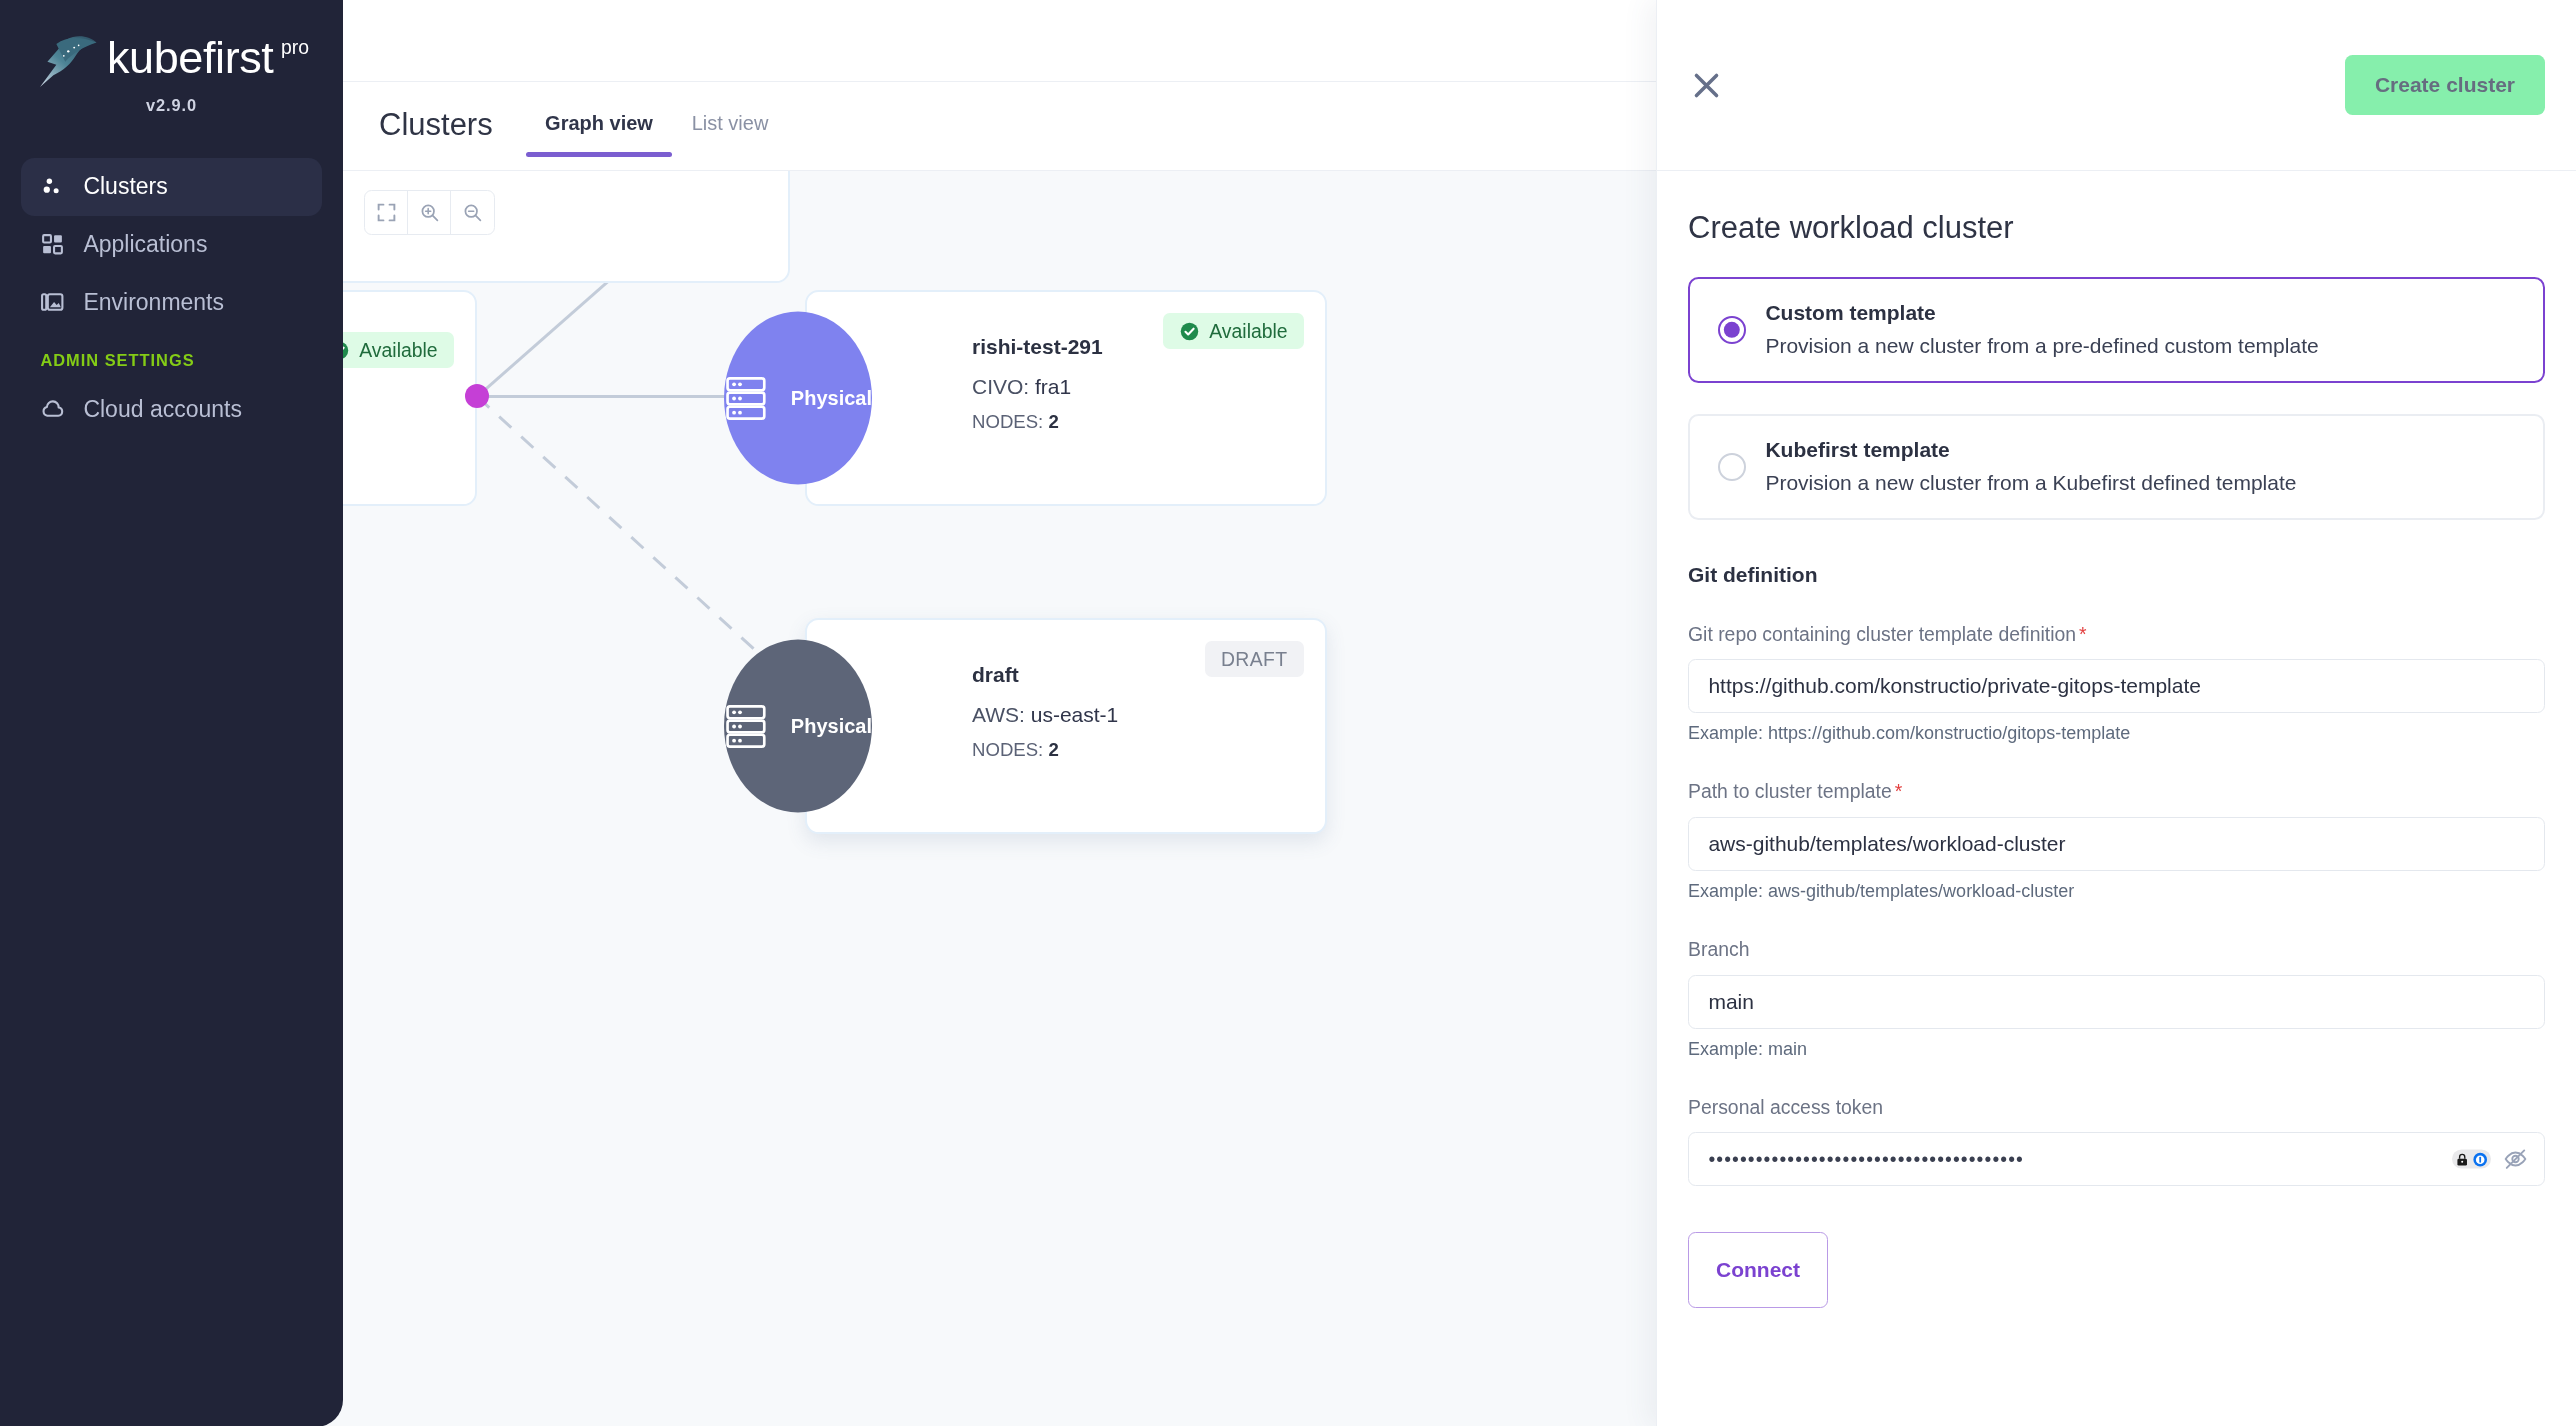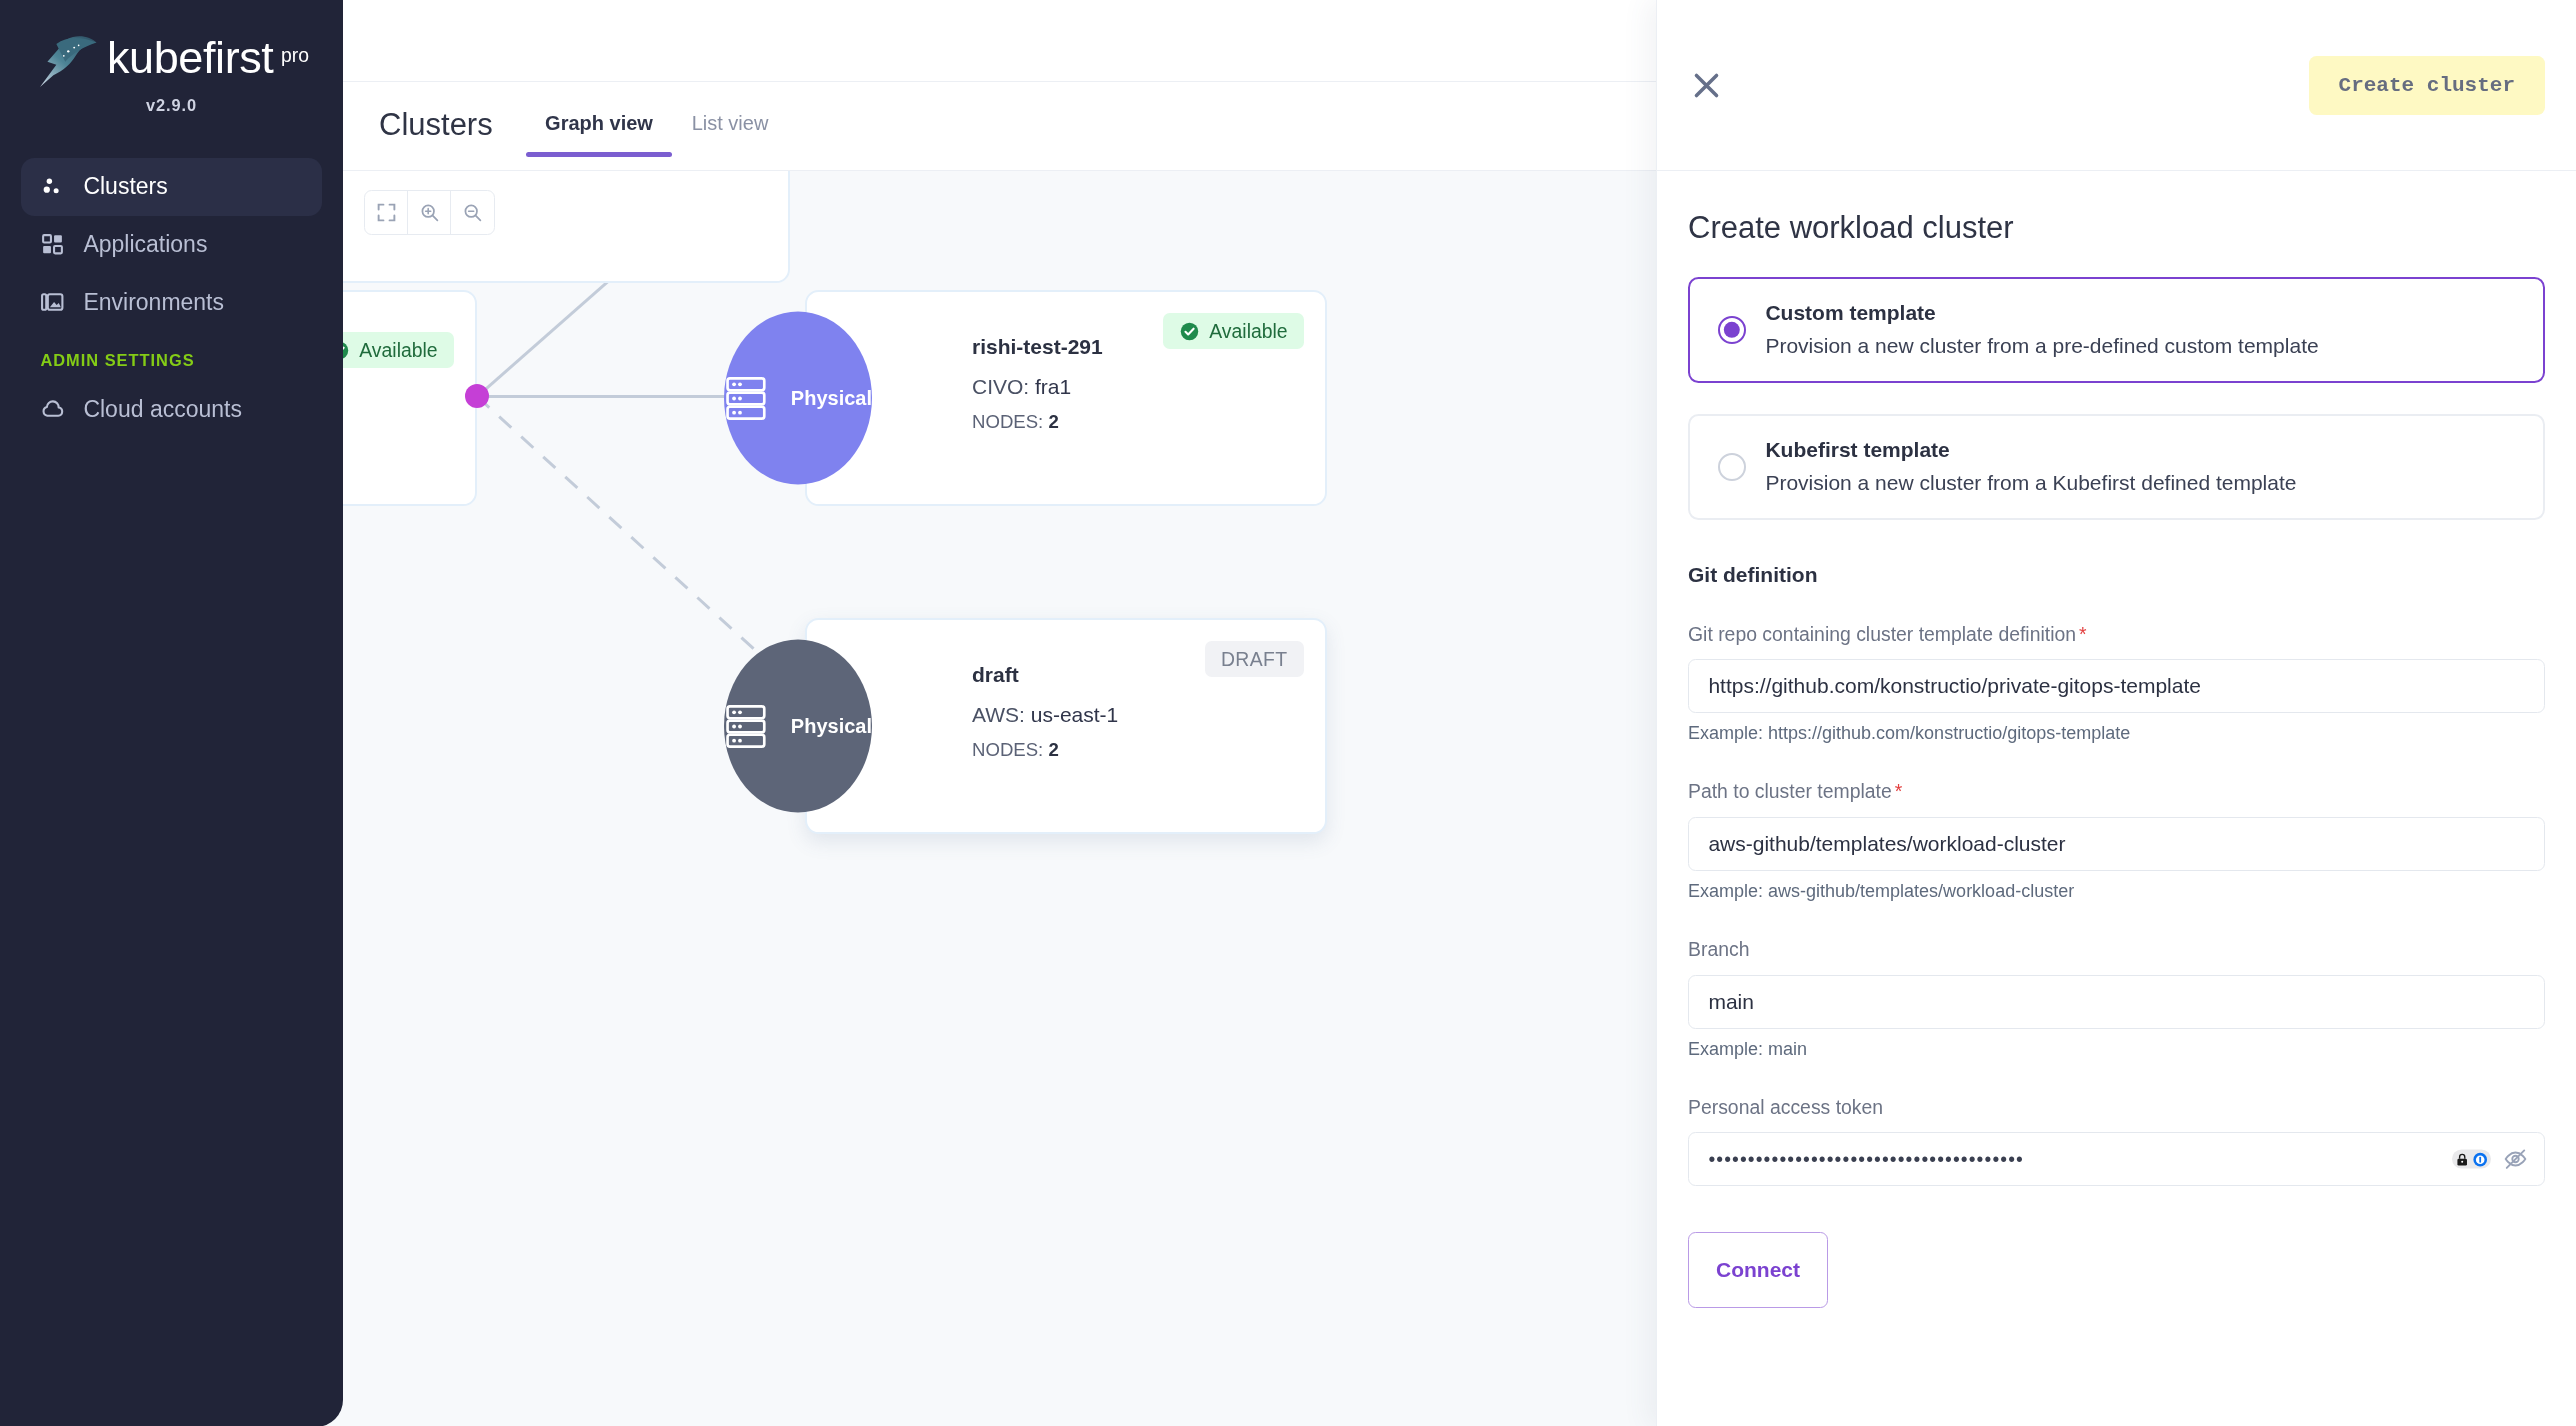--- a/index.html
+++ b/index.html
@@ -23,21 +23,21 @@
     display: flex; align-items: flex-start; justify-content: center;
     padding-top: 27px; gap: 6px;
   }
   .logo-mark { width: 67px; height: 58px; flex: 0 0 auto; margin-top: 4.5px; }
   .logo-text {
     color: #fff; font-size: 45px; font-weight: 400;
     letter-spacing: -0.4px; line-height: 1; margin-top: 7.5px;
   }
   .logo-pro {
     color: #fff; font-size: 19.4px; font-weight: 400;
-    line-height: 1; margin-top: 19px; margin-left: 1.5px;
+    line-height: 1; margin-top: 11px; margin-left: 1.5px;
   }
   .version {
     text-align: center; color: #cfd3e2; font-size: 16.4px;
     font-weight: 700; letter-spacing: 0.9px; margin-top: 6px;
   }
   .nav { margin-top: 43px; padding: 0 21px; }
   .nav-item {
     display: flex; align-items: center; gap: 18px;
     height: 58px; padding: 0 19.4px; border-radius: 13.4px;
     color: #b9bfd4; font-size: 23px; cursor: pointer;
@@ -150,22 +150,22 @@
     border-left: 1.5px solid #eceff4; z-index: 40;
     box-shadow: -9px 0 25px rgba(70,90,120,.07);
   }
   .drawer-head {
     height: 171px; display: flex; align-items: center;
     justify-content: space-between; padding: 0 31px;
     border-bottom: 1.5px solid #eceff4;
   }
   .close-x { width: 37px; height: 37px; cursor: pointer; }
   .btn-create {
-    background: #fef9c3; color: #666d80; border: none;
-    font-size: 21px; font-family: Liberation Mono, monospace; font-weight: 700;
+    background: #86efac; color: #666d80; border: none;
+    font-size: 21px; font-family: Liberation Sans, sans-serif; font-weight: 700;
     padding: 18px 30px; border-radius: 7.5px; cursor: not-allowed;
   }
   .drawer-body { padding: 39px 31px 0 31px; }
   .drawer-title { font-size: 31px; color: #2f3445; font-weight: 400; }
 
   .opt {
     display: flex; align-items: center; gap: 19.4px;
     border: 2.2px solid #eaedf2; border-radius: 10.4px;
     padding: 22.4px 28px; margin-top: 31px; cursor: pointer;
   }

